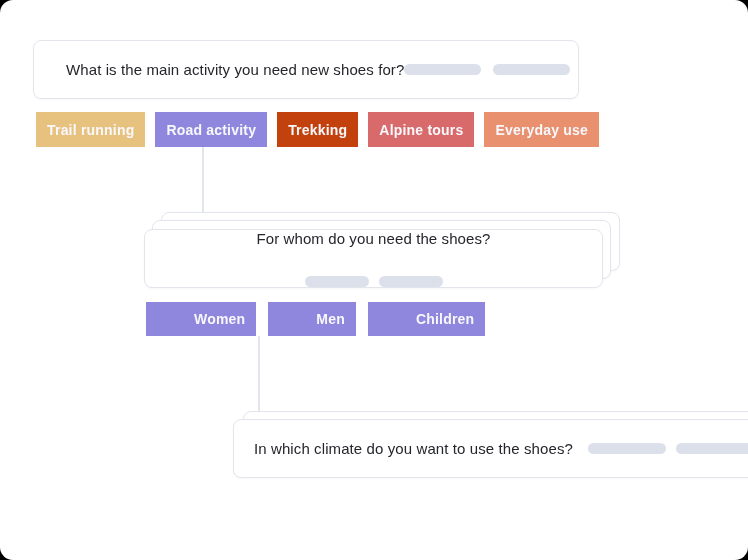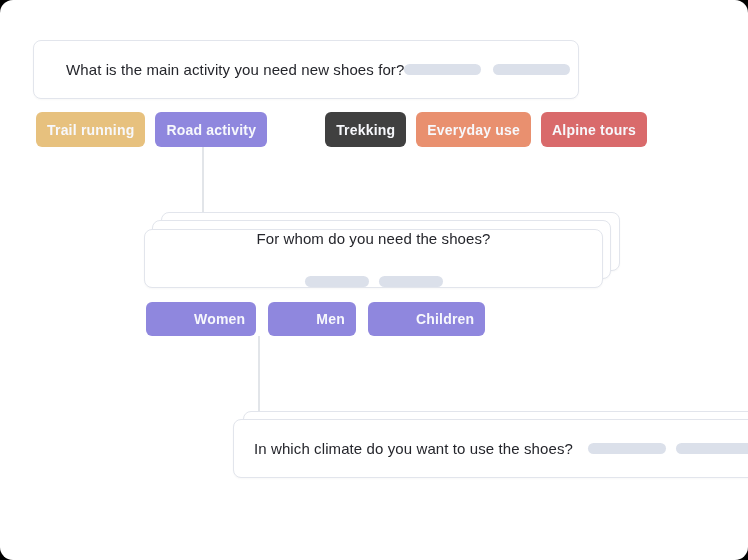--- a/index.html
+++ b/index.html
@@ -67,21 +67,21 @@
 
   
   .answers{position:absolute;display:flex;z-index:4;}
   .answers-1{left:36px;top:112px;gap:10px;}
   .answers-2{left:146px;top:302px;gap:12px;}
   .answers-3{left:233px;top:489px;gap:9px;}
   .answer{
     border:none;
     height:35px;
     padding:0 11px;
-    border-radius:6px;
+    border-radius:0;
     font-family:"Liberation Sans","DejaVu Sans",sans-serif;
     font-size:14px;
     font-weight:700;
     letter-spacing:0.2px;
     color:var(--button_text);
     cursor:pointer;
     white-space:nowrap;
   }
   .answers-2 .answer{height:34px;padding-left:48px;}
 
@@ -101,23 +101,23 @@
   <div class="qcard node1">
     <span class="qtext">What is the main activity you need new shoes for?</span>
     <span class="pills">
       <span class="pill"></span>
       <span class="pill"></span>
     </span>
   </div>
   <div class="answers answers-1">
     <button class="answer" style="background: rgb(231, 193, 126);">Trail running</button>
     <button class="answer" style="background: rgb(143, 135, 222);">Road activity</button>
-    <button class="answer" style="background: #404040; margin-left: 48px;">Trekking</button>
+    <button class="answer" style="background: #c2410c;">Trekking</button>
+    <button class="answer" style="background: rgb(217, 106, 107);">Alpine tours</button>
     <button class="answer" style="background: rgb(233, 144, 111);">Everyday use</button>
-    <button class="answer" style="background: rgb(217, 106, 107);">Alpine tours</button>
   </div>
 
   <div class="qcard node2-back2"></div>
   <div class="qcard node2-back1"></div>
   <div class="qcard node2">
     <span class="qtext">For whom do you need the shoes?</span>
     <span class="pills">
       <span class="pill"></span>
       <span class="pill"></span>
     </span>

